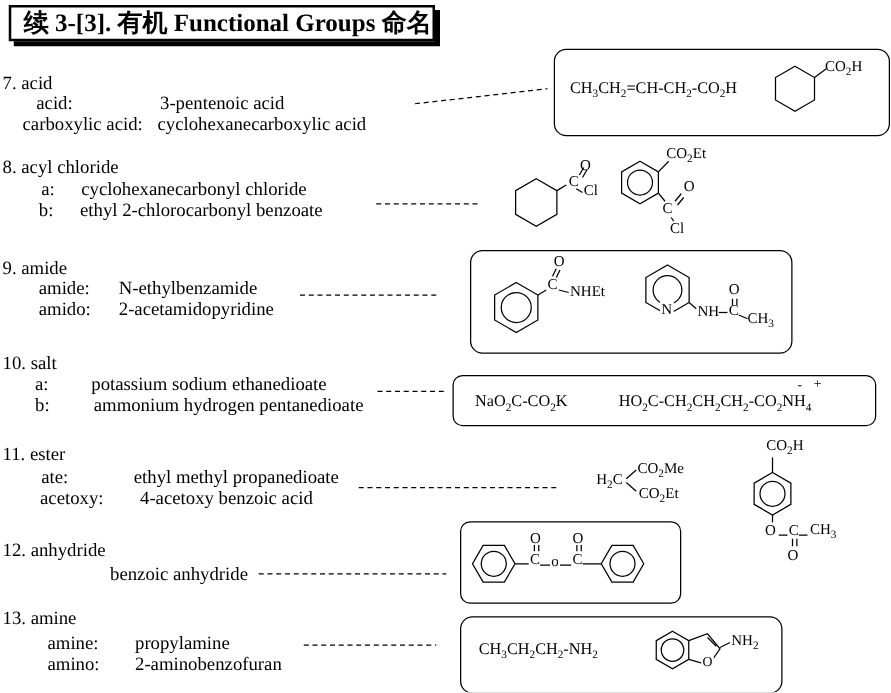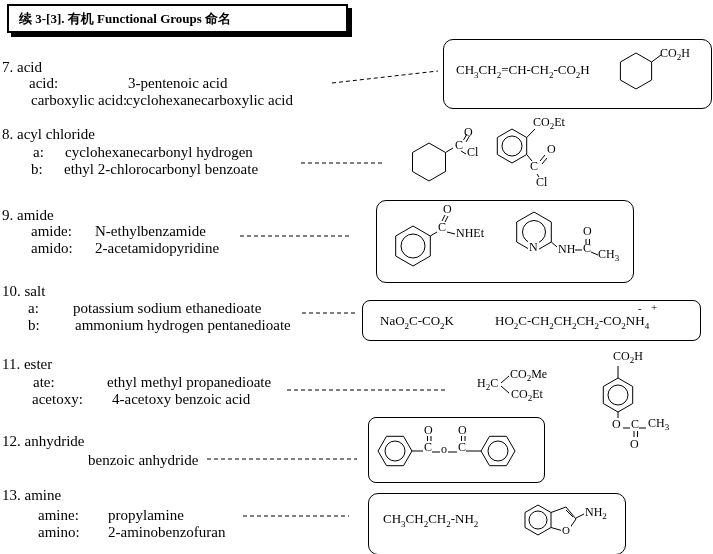--- a/index.html
+++ b/index.html
@@ -9,21 +9,21 @@
   .body-text{font-size:15px;line-height:14px;}
   .atom{font-size:12px;line-height:12px;}
   .atom-sm{font-size:11px;line-height:11px;}
   .formula{font-size:13px;line-height:14px;}
   sub{font-size:9px;}
   .whitebg{background:#fff;padding:0 1px;}
   .rbox{position:absolute;border:1px solid #000;border-radius:10px;background:transparent;}
   .titlebox{position:absolute;left:7px;top:4px;width:341px;height:29px;border:2px solid #000;
             box-shadow:4px 4px 0 #000;background:#fff;display:flex;align-items:center;
             padding-left:10px;box-sizing:border-box;}
-  .title{font-weight:bold;font-size:13px;}
+  .title{font-weight:bold;font-size:20px;}
   svg.chem{position:absolute;left:0;top:0;pointer-events:none;}
   svg.chem line,svg.chem polygon,svg.chem polyline,svg.chem circle{stroke:#000;fill:none;stroke-width:1;}
   svg.chem line.dash{stroke-dasharray:4 3;}
 </style>
 </head>
 <body>
 
 <div class="page">
 
   <div class="titlebox">
@@ -138,26 +138,26 @@
 
   <div class="rbox" style="left:443px;top:39px;width:267px;height:68px;"></div>
   <div class="rbox" style="left:376px;top:200px;width:256px;height:81px;"></div>
   <div class="rbox" style="left:362px;top:300px;width:337px;height:39px;border-radius:8px;"></div>
   <div class="rbox" style="left:368px;top:417px;width:175px;height:64px;border-radius:8px;"></div>
   <div class="rbox" style="left:368px;top:493px;width:256px;height:60px;"></div>
 
   <div class="abs body-text" style="left:2px;top:60px;">7. acid</div>
   <div class="abs body-text" style="left:29px;top:76px;">acid:</div>
   <div class="abs body-text" style="left:92px;top:76px;margin-left:36px;">3-pentenoic acid</div>
-  <div class="abs body-text" style="left:31px;top:93px;">carboxylic acid:</div>
+  <div class="abs body-text" style="left:18px;top:93px;">carboxylic acid:</div>
   <div class="abs body-text" style="left:126px;top:93px;">cyclohexanecarboxylic acid</div>
 
   <div class="abs body-text" style="left:2px;top:127px;">8. acyl chloride</div>
   <div class="abs body-text" style="left:33px;top:145px;">a:</div>
-  <div class="abs body-text" style="left:65px;top:145px;">cyclohexanecarbonyl hydrogen</div>
+  <div class="abs body-text" style="left:65px;top:145px;">cyclohexanecarbonyl chloride</div>
   <div class="abs body-text" style="left:31px;top:162px;">b:</div>
   <div class="abs body-text" style="left:64px;top:162px;">ethyl 2-chlorocarbonyl benzoate</div>
 
   <div class="abs body-text" style="left:2px;top:208px;">9. amide</div>
   <div class="abs body-text" style="left:31px;top:224px;">amide:</div>
   <div class="abs body-text" style="left:95px;top:224px;">N-ethylbenzamide</div>
   <div class="abs body-text" style="left:31px;top:241px;">amido:</div>
   <div class="abs body-text" style="left:95px;top:241px;">2-acetamidopyridine</div>
 
   <div class="abs body-text" style="left:2px;top:284px;">10. salt</div>

